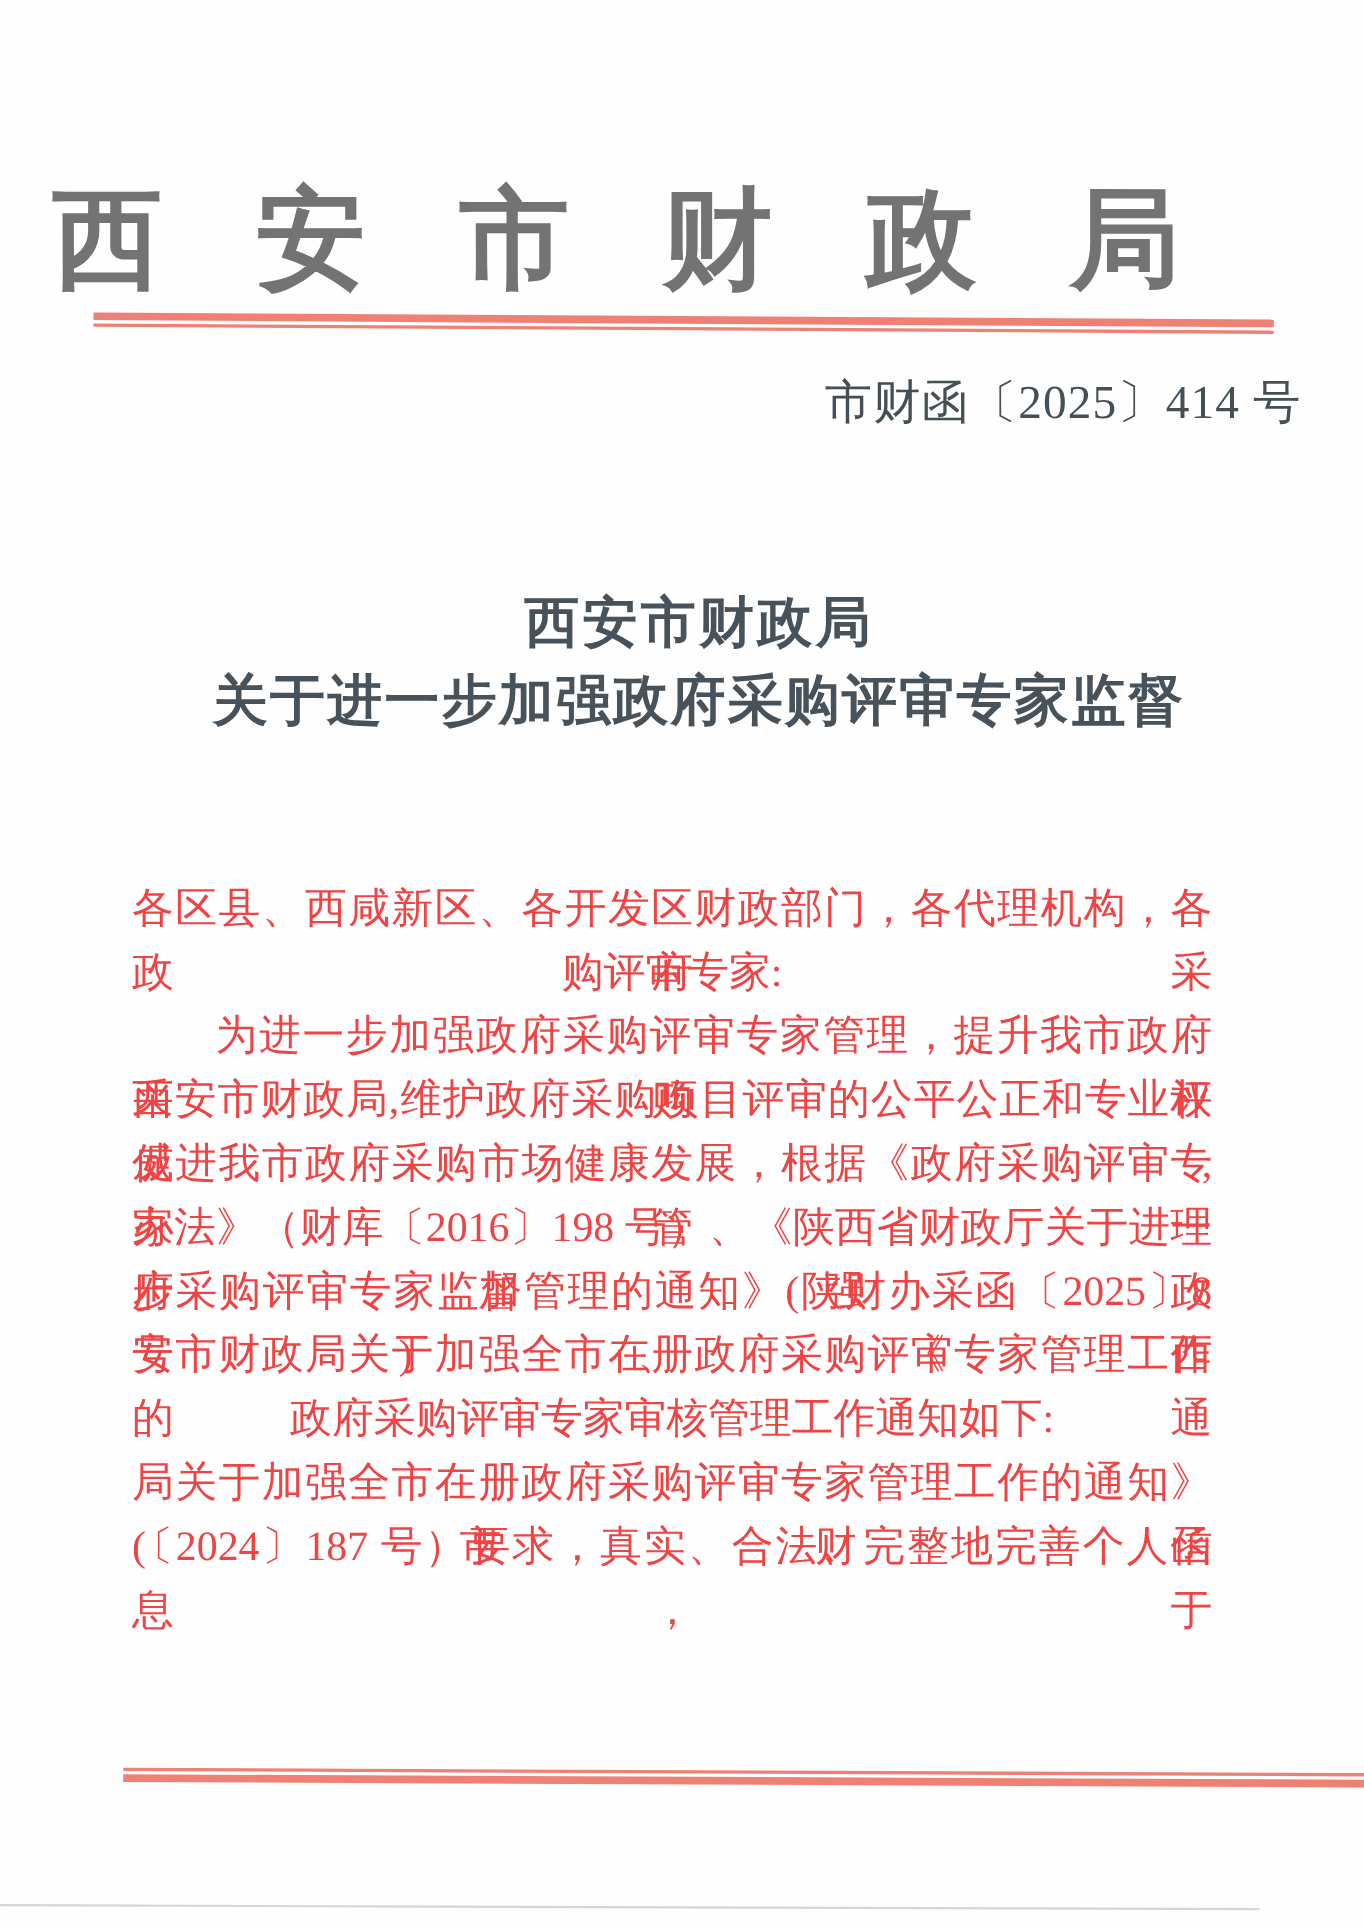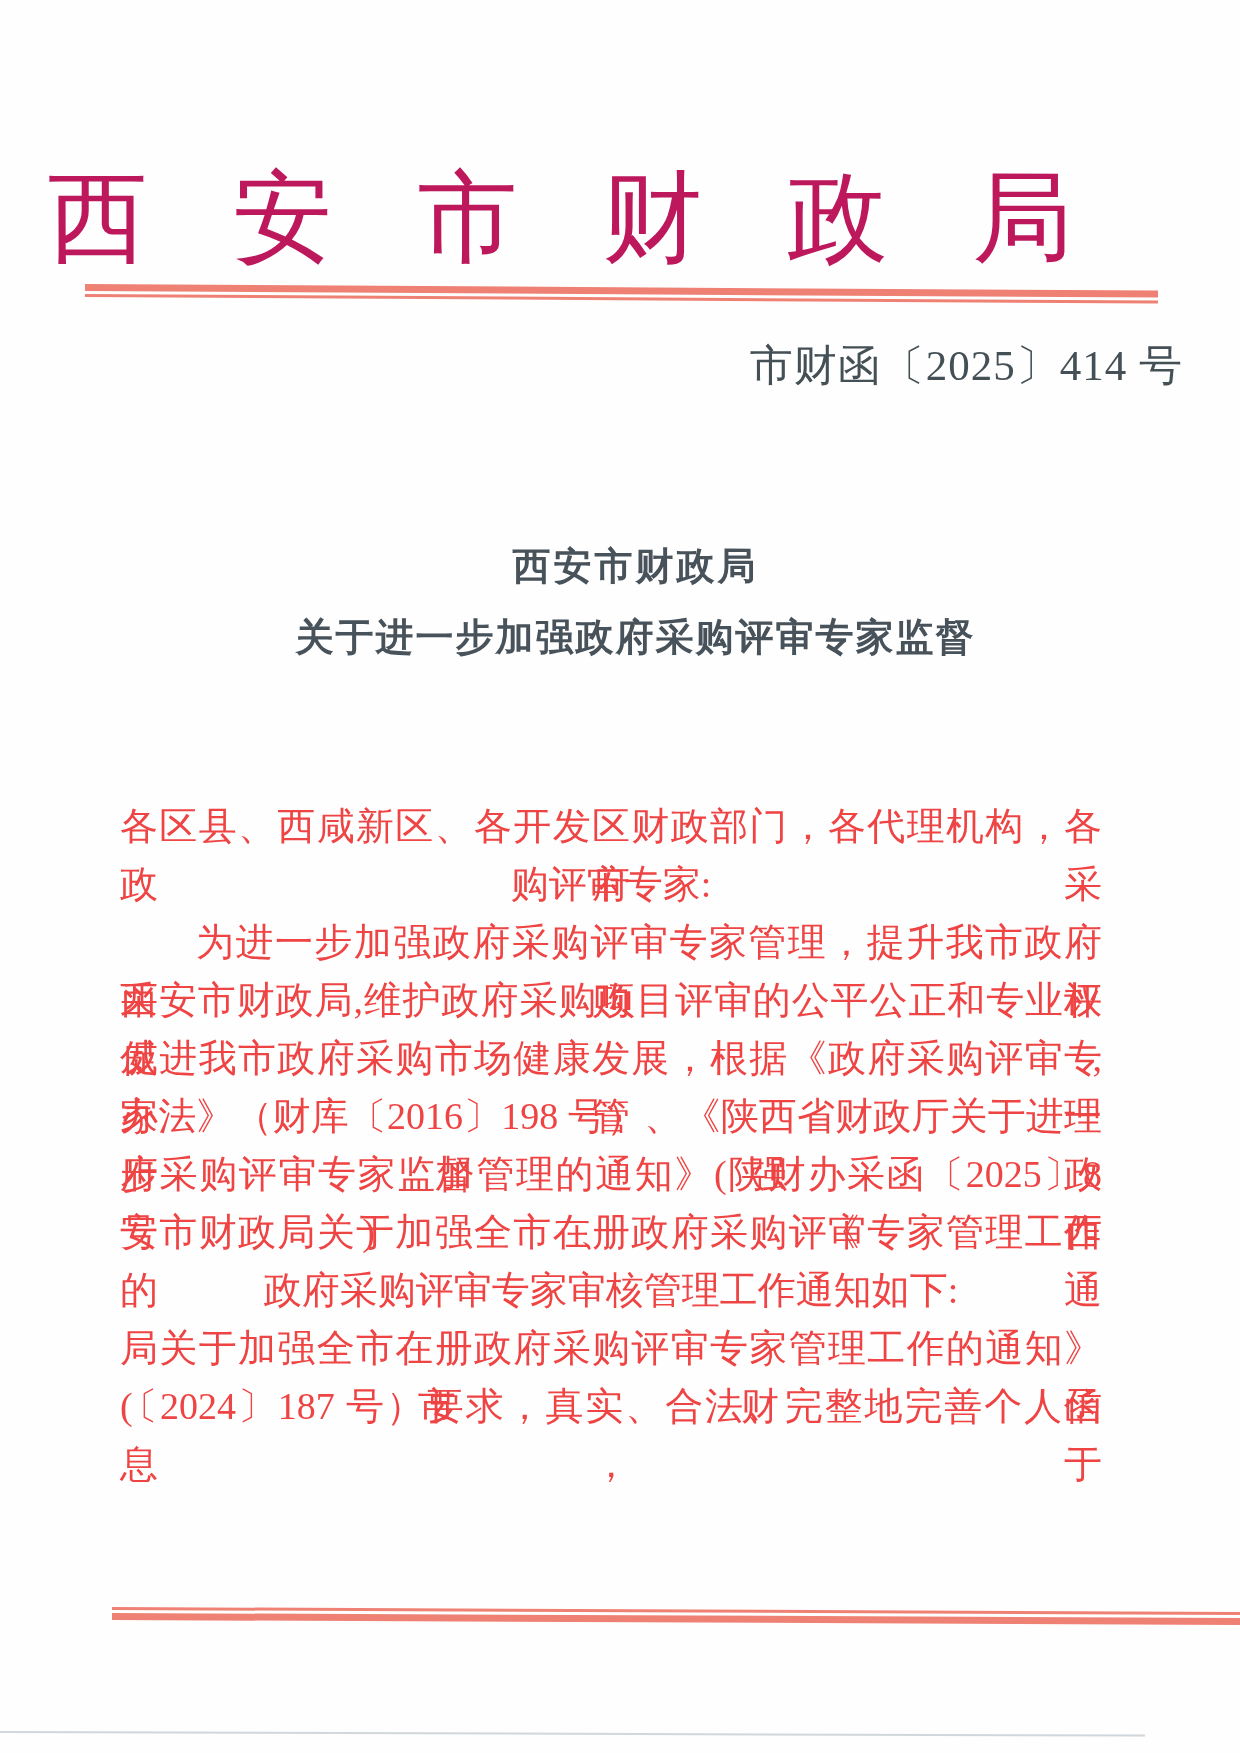--- a/index.html
+++ b/index.html
@@ -7,43 +7,43 @@
     position:relative;
     width:1240px;height:1753px;
     background:#fefefe;
     overflow:hidden;
     font-family:"Liberation Serif", serif;
   }
   
   .agency{
     position:absolute;top:152px;left:0;width:1150px;
     text-align:center;
-    font-size:100px;font-weight:400;
+    font-size:100px;font-weight:700;
     letter-spacing:0.30em;
-    color:#be185d;
+    color:#737373;
     white-space:nowrap;
   }
   .rule{position:absolute;left:85px;width:1073px;transform:rotate(0.35deg);transform-origin:left center;}
   .rule-top{top:284px;}
   .rule .thick{height:7px;background:#EE8174;}
   .rule .gap{height:3px;background:transparent;}
   .rule .thin{height:3px;background:#EE8174;}
   .rule-bottom{top:1607px;left:112px;width:1128px;transform:rotate(0.25deg);}
   
   .doc-number{
     position:absolute;top:337px;right:57px;
     font-size:43px;color:#445055;letter-spacing:1px;
     white-space:nowrap;
   }
   
   .title-block{
     position:absolute;top:531px;left:0;width:1240px;
     text-align:center;color:#47525A;font-weight:700;
   }
-  .title-line{font-size:38px;line-height:71px;white-space:nowrap;padding-left:31px;}
+  .title-line{font-size:50px;line-height:71px;white-space:nowrap;padding-left:31px;}
   .title-line.t1{letter-spacing:3px;}
   .title-line.t2{letter-spacing:2px;}
   .title-line.t3{letter-spacing:6px;}
   
   .body-text{
     position:absolute;left:120px;top:797px;width:982px;
     color:#ef4444;
   }
   .bline{
     font-size:38px;line-height:58px;height:58px;

